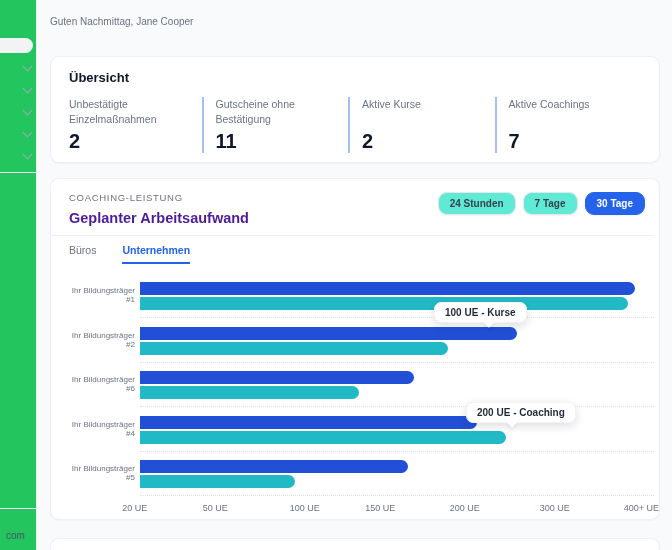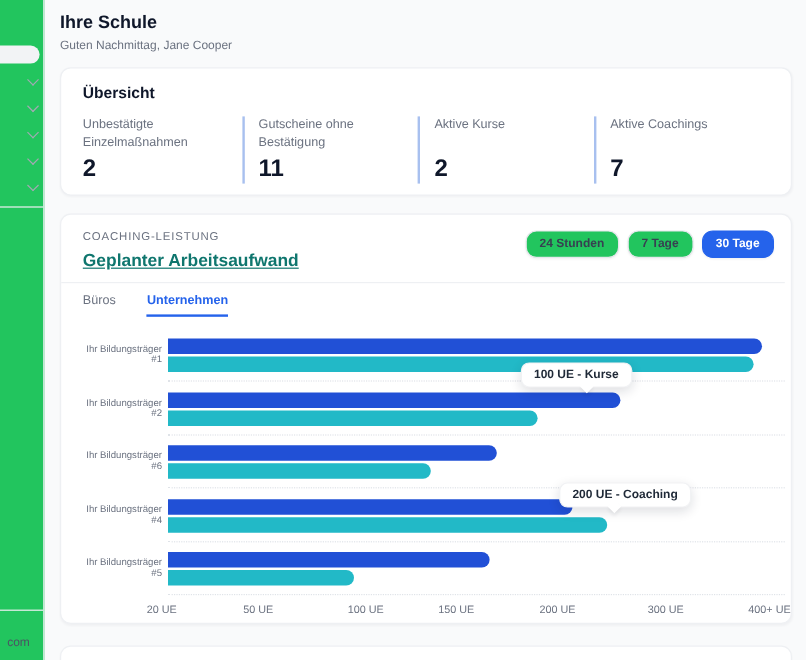--- a/index.html
+++ b/index.html
@@ -27,23 +27,23 @@
   .stats { display:flex; margin-top:12px; }
   .stat { flex:1; padding-left:12px; border-left:2px solid #a8c0ef; }
   .stat:first-child { padding-left:0; border-left:none; }
   .stat-label { font-size:10.5px; line-height:1.45; color:#6b7280; min-height:30px; max-width:118px; }
   .stat-value { font-size:20px; font-weight:bold; color:#0f172a; margin-top:3px; }
 
   
   .chart-card { margin-top:15px; height:342px; position:relative; }
   .cc-header { display:flex; justify-content:space-between; align-items:flex-start; padding:13px 14px 9px 18px; }
   .eyebrow { font-size:9.5px; letter-spacing:.7px; color:#6b7280; }
-  .cc-title { font-size:14.5px; font-weight:bold; color:#0f766e; margin-top:7px;text-decoration:underline; }
+  .cc-title { font-size:14.5px; font-weight:bold; color:#4c1d95; margin-top:7px; }
   .range-group { display:flex; gap:7px; }
-  .range-btn { font-size:10px; font-weight:600; color:#374151; background:#22c55e; border:1px solid #e5e7eb; border-radius:9px; padding:5px 11px; box-shadow:0 1px 2px rgba(16,24,40,.06); cursor:pointer; }
+  .range-btn { font-size:10px; font-weight:600; color:#374151; background:#5eead4; border:1px solid #e5e7eb; border-radius:9px; padding:5px 11px; box-shadow:0 1px 2px rgba(16,24,40,.06); cursor:pointer; }
   .range-btn.active { background:#2563eb; border-color:#2563eb; color:#fff; }
   .cc-divider { height:1px; background:#eef0f3; margin:0 5px 0 0; }
   .tabs-row { display:flex; justify-content:space-between; align-items:center; padding:8px 14px 0 18px; }
   .tabs { display:flex; gap:26px; }
   .tab { font-size:10.5px; color:#6b7280; padding-bottom:6px; cursor:pointer; }
   .tab.active { color:#2563eb; font-weight:bold; border-bottom:2px solid #2563eb; }
   .export-btn { display:flex; align-items:center; gap:6px; font-size:10px; font-weight:600; color:#374151; background:#fff; border:1px solid #e5e7eb; border-radius:8px; padding:5px 11px; cursor:pointer; }
 
   
   .chart-area { position:relative; margin-top:10px; }
@@ -76,21 +76,20 @@
   <span class="chev" style="top:129px"></span>
   <span class="chev" style="top:151px"></span>
   <div class="sb-divider" style="top:172px"></div>
   <div class="sb-divider" style="top:508px"></div>
   <div class="sb-footer">com</div>
 </div>
 
 <div class="main">
 
   <div class="page-header">
-    <div class="page-title">Ihre Schule</div>
     <div class="page-subtitle">Guten Nachmittag, Jane Cooper</div>
   </div>
 
   <div class="card overview">
     <div class="overview-title">Übersicht</div>
     <div class="stats">
       <div class="stat">
         <div class="stat-label">Unbestätigte Einzelmaßnahmen</div>
         <div class="stat-value">2</div>
       </div>

